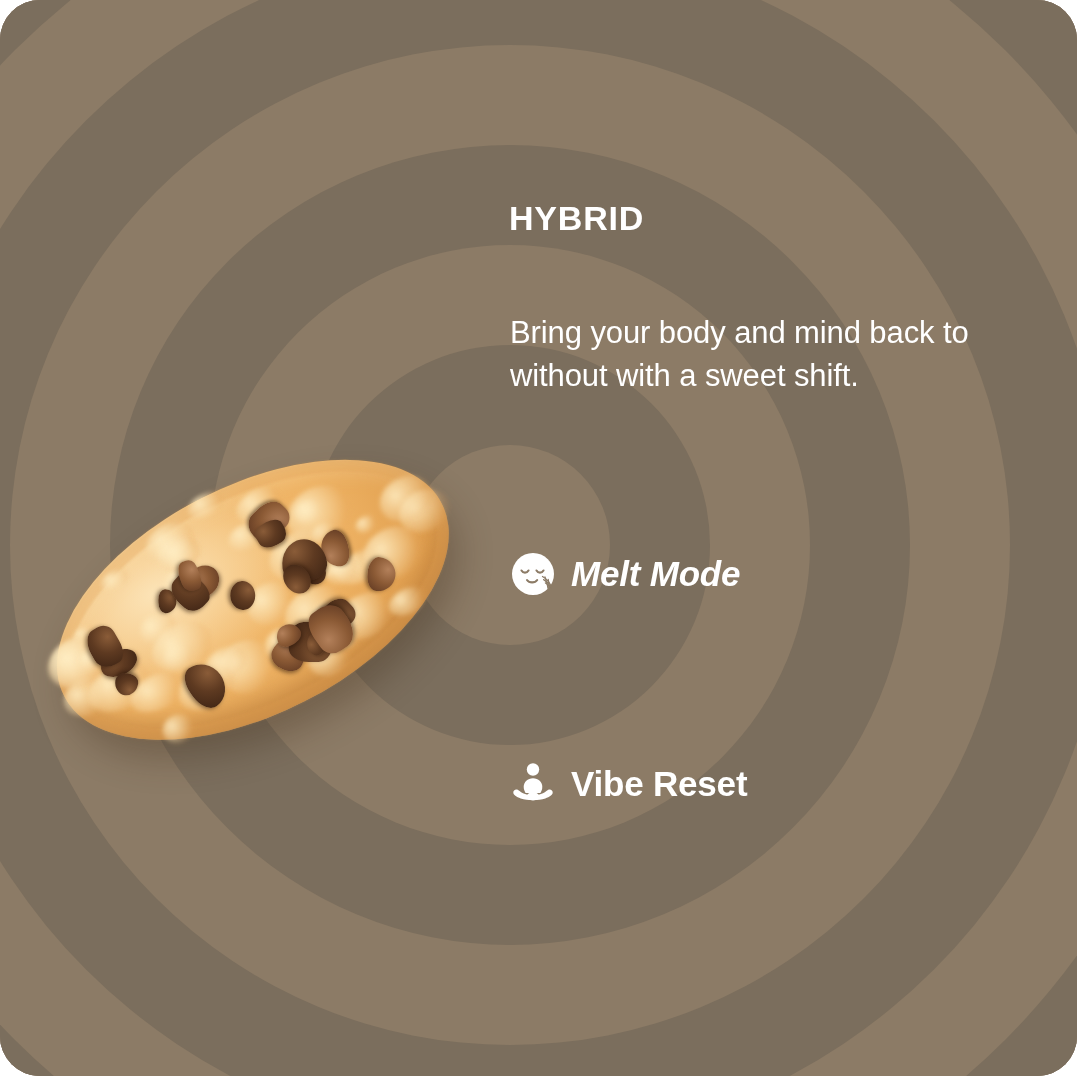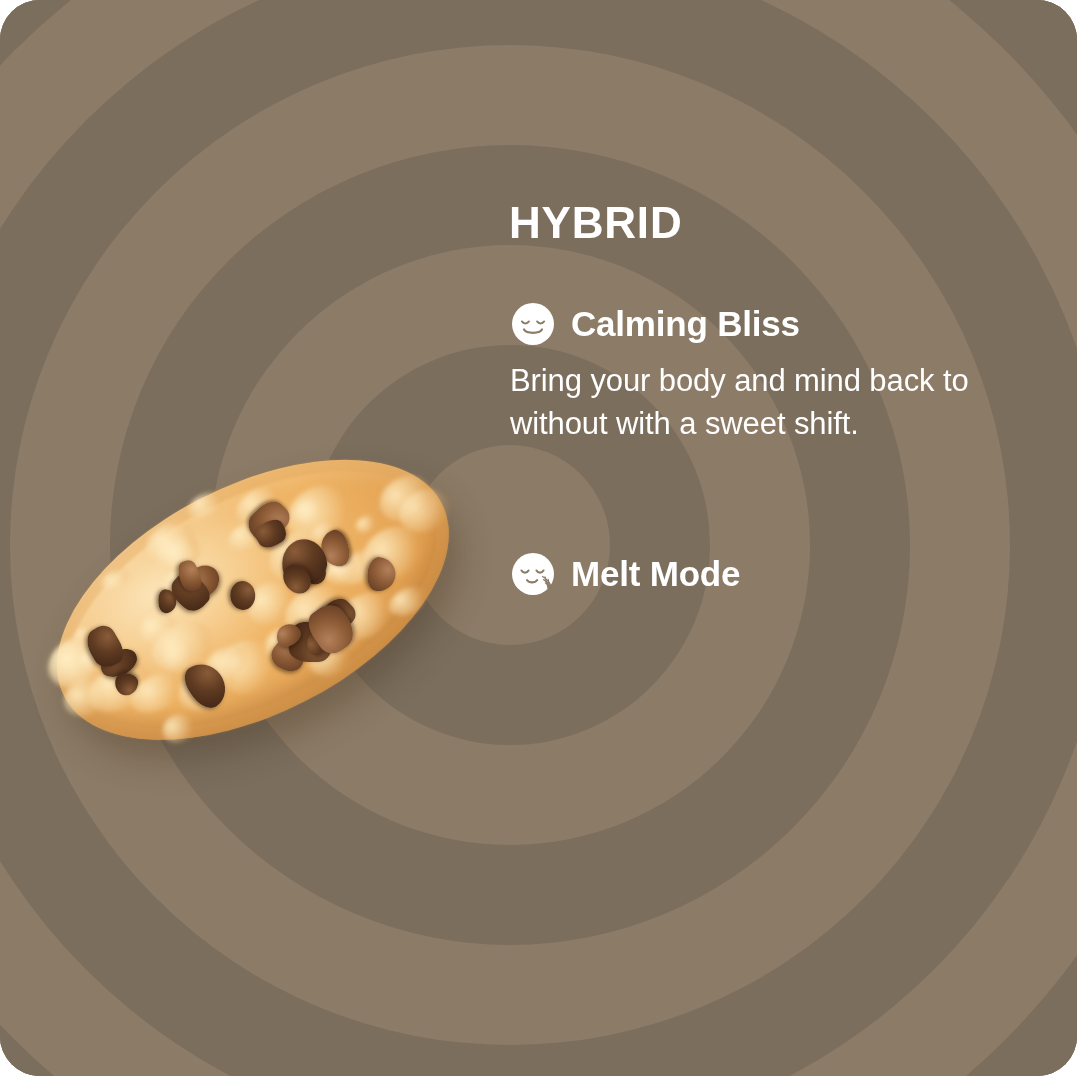--- a/index.html
+++ b/index.html
@@ -102,30 +102,30 @@
     left: 509px;
     top: 0;
     width: 520px;
     height: 100%;
     color: #ffffff;
   }
   .kicker {
     position: absolute;
     top: 201px;
     left: 0;
-    font-size: 44px;
+    font-size: 34px;
     font-weight: 700;
     letter-spacing: 0.8px;
     line-height: 1;
     color: #ffffff;
   }
 
   .feature { position: absolute; left: 0; width: 505px; }
   .f1 { top: 300px; }
-  .f2 { top: 550px; }
+  .f2 { top: 550px; font-style: italic; }
   .f3 { top: 760px; }
 
   .feat-head {
     display: flex;
     align-items: center;
     gap: 14px;
     margin: 0;
   }
   .feat-title {
     font-size: 35px;
@@ -243,31 +243,20 @@
         <div class="chip round" style="width: 31.2295px; height: 24.8976px; left: 263.008px; top: 190.576px; transform: rotate(258deg);"></div>
         <div class="chip cone" style="width: 23.3654px; height: 21.8141px; left: 66.9527px; top: 208.571px; transform: rotate(215deg);"></div>
       </div>
   </div>
 
   <div class="content">
 
     <div class="kicker">HYBRID</div>
 
     <div class="feature f1">
-      <div class="feat-head">
-        <span class="feat-icon">
-          <svg viewBox="0 0 48 48" width="48" height="48" aria-hidden="true">
-            <circle cx="24" cy="24" r="21" fill="#ffffff"></circle>
-            <path d="M13 21.5c1.6 2.6 5.2 2.6 6.8 0" fill="none" stroke="#8C7B66" stroke-width="2.1" stroke-linecap="round"></path>
-            <path d="M28.2 21.5c1.6 2.6 5.2 2.6 6.8 0" fill="none" stroke="#8C7B66" stroke-width="2.1" stroke-linecap="round"></path>
-            <path d="M15 29.5c2.6 4.4 15.4 4.4 18 0" fill="none" stroke="#8C7B66" stroke-width="2.2" stroke-linecap="round"></path>
-          </svg>
-        </span>
-        <span class="feat-title">Calming Bliss</span>
-      </div>
       <p class="feat-body">Bring your body and mind back to without with a sweet shift.</p>
     </div>
 
     <div class="feature f2">
       <div class="feat-head">
         <span class="feat-icon">
           <svg viewBox="0 0 48 48" width="48" height="48" aria-hidden="true">
             <circle cx="24" cy="24" r="21" fill="#ffffff"></circle>
             <path d="M12.5 20.5c1.6 2.8 5.4 2.8 7 0" fill="none" stroke="#8C7B66" stroke-width="2.1" stroke-linecap="round"></path>
             <path d="M27.5 20.5c1.6 2.8 5.4 2.8 7 0" fill="none" stroke="#8C7B66" stroke-width="2.1" stroke-linecap="round"></path>
@@ -280,16 +269,27 @@
               <path d="M36 26.9c1.5 4.2 2.6 8.1 3.2 12.2"></path>
               <path d="M39.2 29.4c.6 3.2 1.1 6 1.3 8.9"></path>
             </g>
           </svg>
         </span>
         <span class="feat-title">Melt Mode</span>
       </div>
     </div>
 
     <div class="feature f3">
+      <div class="feat-head">
+        <span class="feat-icon">
+          <svg viewBox="0 0 48 48" width="48" height="48" aria-hidden="true">
+            <circle cx="24" cy="9.5" r="6.2" fill="#ffffff"></circle>
+            <path d="M24 18.2c-5.4 0-9.3 3.6-9.3 8.6 0 2.4 .7 4.4 1.9 6.1l14.8 0c1.2-1.7 1.9-3.7 1.9-6.1 0-5-3.9-8.6-9.3-8.6z" fill="#ffffff"></path>
+            <path d="M7.4 29.5c-1.9 0-3.1 1.4-3.1 3 0 2.4 3.1 4.6 7.4 5.9 3.5 1.1 7.7 1.7 12.3 1.7s8.8-.6 12.3-1.7c4.3-1.3 7.4-3.5 7.4-5.9 0-1.6-1.2-3-3.1-3-1.2 0-2.1 .6-3.2 1.6-1.9 1.7-4.6 3-7.9 3.6-.6-1.4-2.6-2.4-5.5-2.4s-4.9 1-5.5 2.4c-3.3-.6-6-1.9-7.9-3.6-1.1-1-2-1.6-3.2-1.6z" fill="#ffffff"></path>
+            <path d="M24 33.6c-4.2 0-7 1.6-7 3.4 0 1.8 2.8 3.4 7 3.4s7-1.6 7-3.4c0-1.8-2.8-3.4-7-3.4z" fill="#ffffff"></path>
+          </svg>
+        </span>
+        <span class="feat-title">Vibe Reset</span>
+      </div>
     </div>
 
   </div>
 </div>
 
 </body></html>

